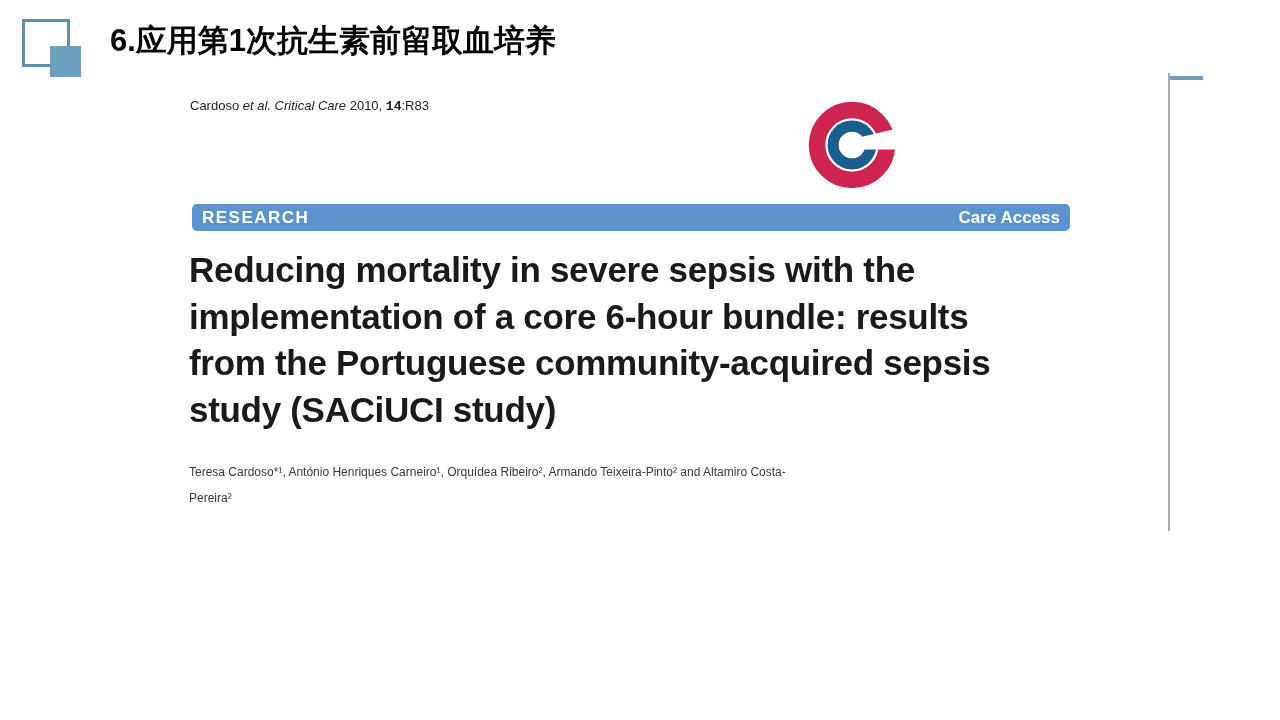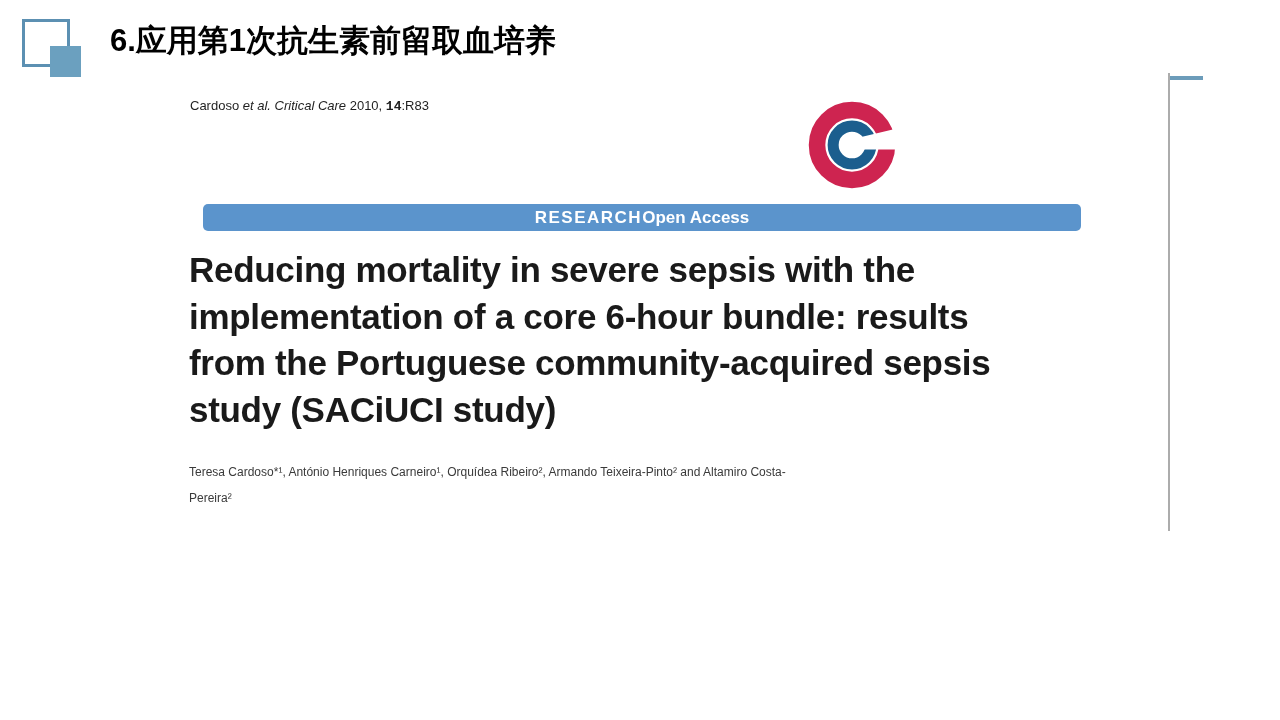--- a/index.html
+++ b/index.html
@@ -42,23 +42,23 @@
     position:absolute; left:744px; top:99px;
     display:flex; align-items:center; gap:14px;flex-direction:column;
   }
   .logo-text {
     font-size:27px; font-weight:700; color:#155E8D; letter-spacing:0.5px;
     white-space:nowrap;
   }
 
   
   .banner {
-    position:absolute; left:203px; top:204px; width:878px; height:27px;
+    position:absolute; left:192px; top:204px; width:878px; height:27px;
     background:#5B94CC; border-radius:5px; box-sizing:border-box;
-    display:flex; justify-content:center; align-items:center;
+    display:flex; justify-content:space-between; align-items:center;
     padding:0 10px; color:#ffffff; font-weight:700; font-size:17px;
   }
   .banner .left-label { letter-spacing:1.5px; }
 
   
   .article-title {
     position:absolute; left:189px; top:247px; width:885px;
     font-size:35px; line-height:46.5px; font-weight:700; color:#1a1a1a;
     letter-spacing:-0.3px; white-space:pre-line;
   }
@@ -102,21 +102,21 @@
       <svg width="92" height="92" viewBox="0 0 100 100" aria-hidden="true">
         <circle cx="50" cy="50" r="38" fill="none" stroke="#CE2450" stroke-width="18"></circle>
         <circle cx="50" cy="50" r="20.5" fill="none" stroke="#1B5E8E" stroke-width="12"></circle>
         <polygon points="44,45 103,31 103,55 44,55" fill="#ffffff"></polygon>
       </svg>
       <span class="logo-text">CRITICAL CARE</span>
     </div>
 
     <div class="banner">
       <span class="left-label">RESEARCH</span>
-      <span class="right-label">Open Access</span>
+      <span class="right-label">Care Access</span>
     </div>
 
     <div class="article-title">Reducing mortality in severe sepsis with the
 implementation of a core 6-hour bundle: results
 from the Portuguese community-acquired sepsis
 study (SACiUCI study)</div>
 
     <div class="authors">Teresa Cardoso*¹, António Henriques Carneiro¹, Orquídea Ribeiro², Armando Teixeira-Pinto² and Altamiro Costa-
 Pereira²</div>
 

